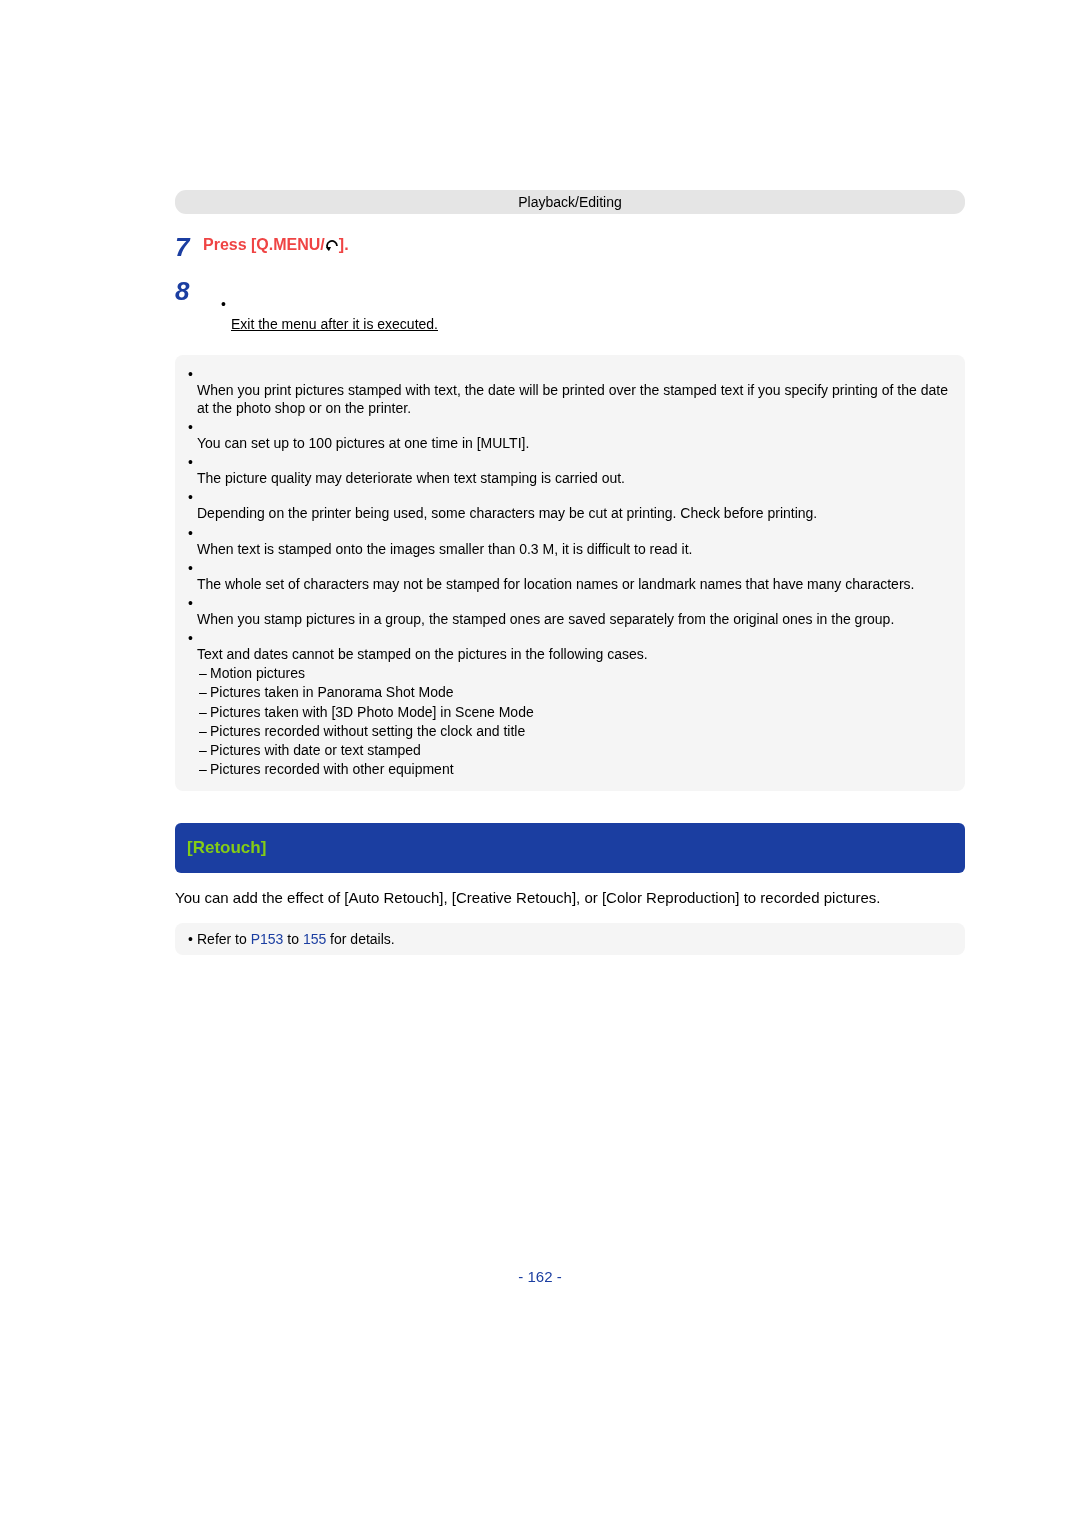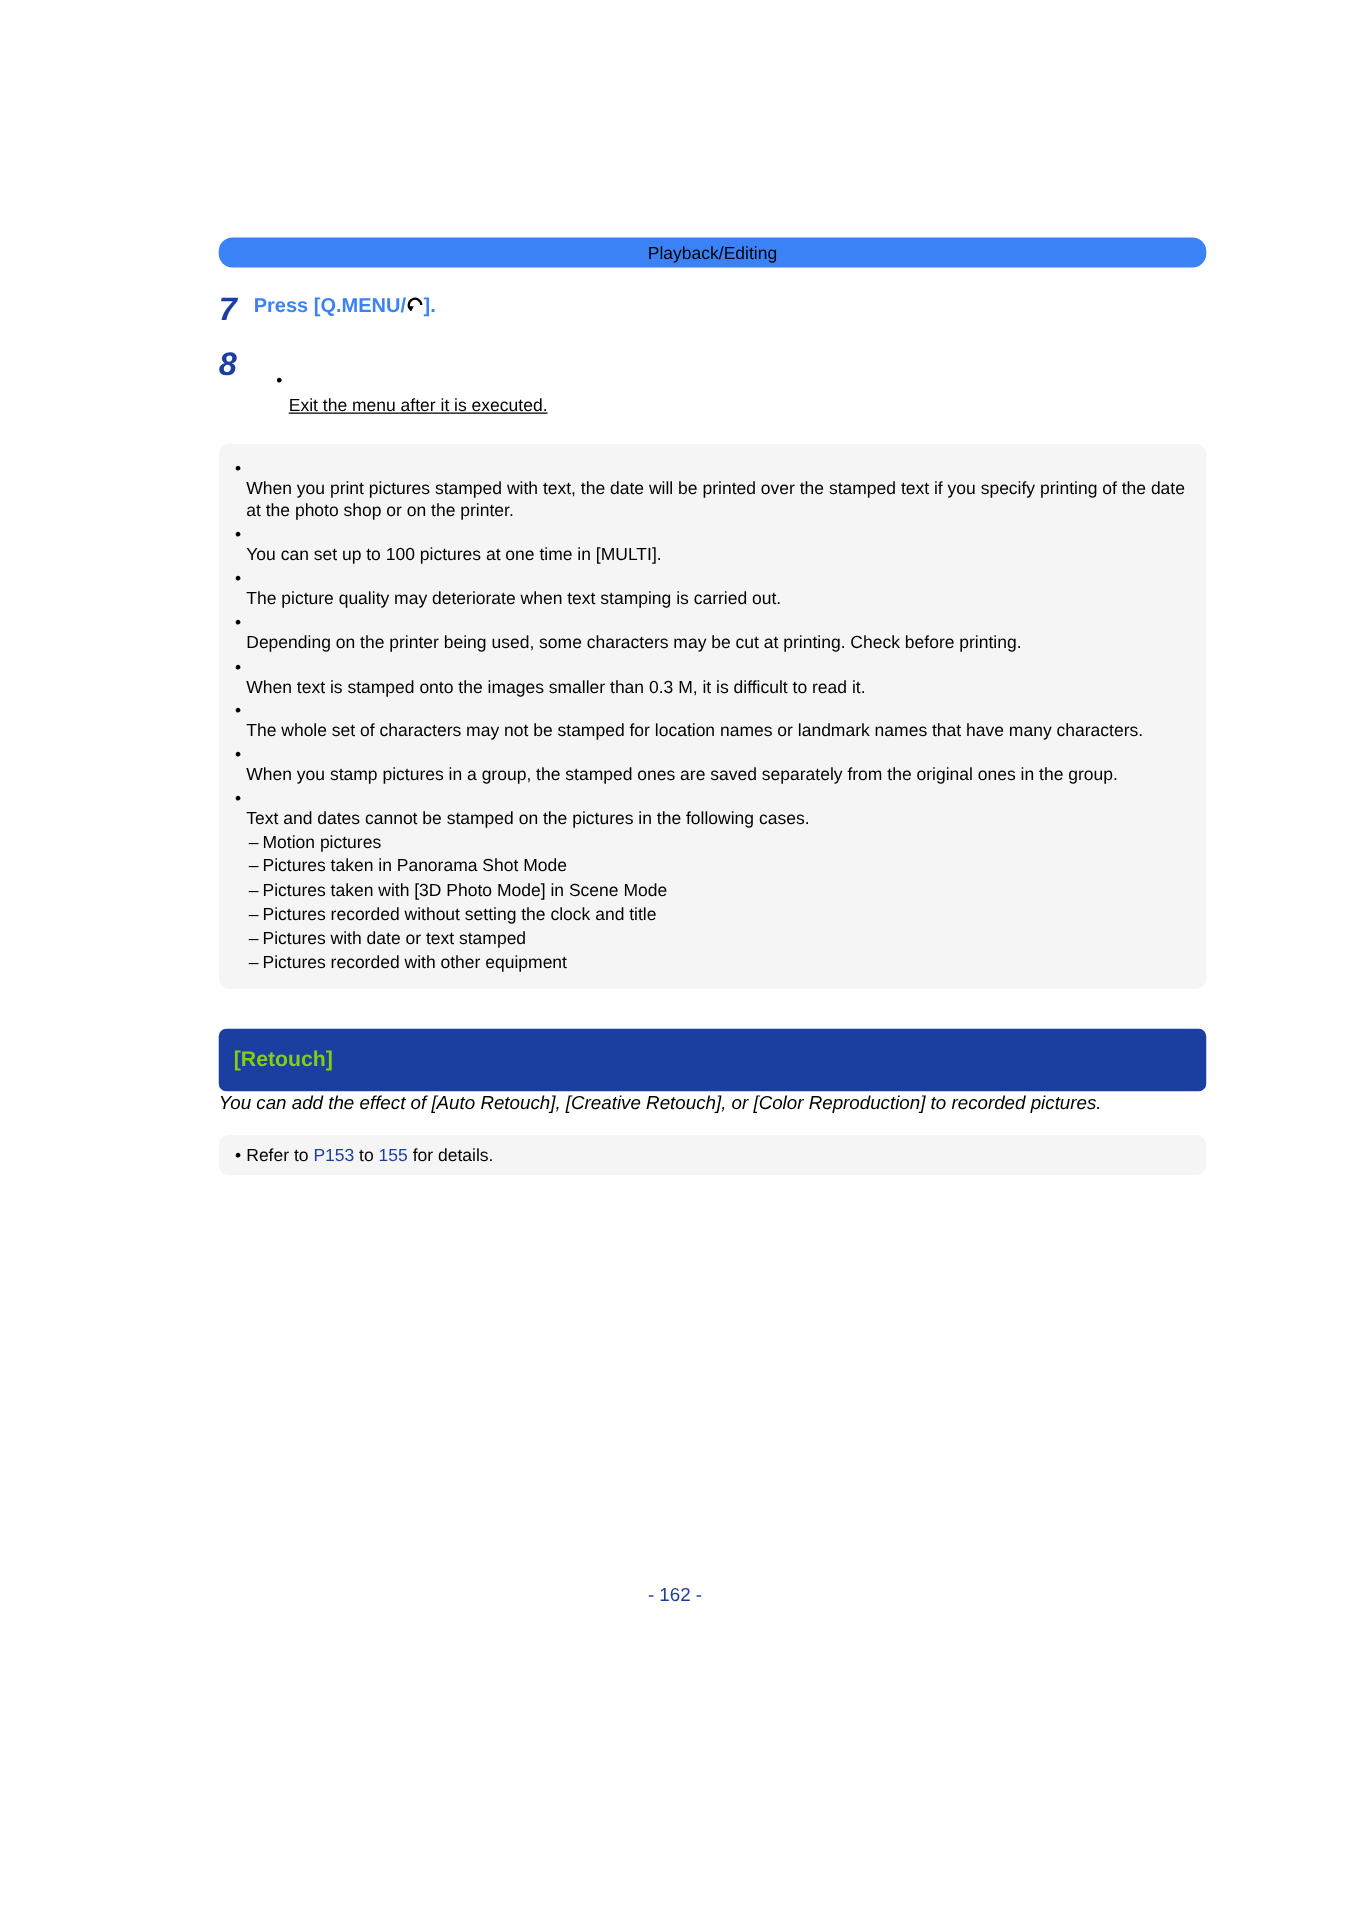--- a/index.html
+++ b/index.html
@@ -7,21 +7,21 @@
       font-family: Arial, Helvetica, sans-serif;
       background: #fff;
       width: 1080px;
       height: 1526px;
       position: relative;
     }
     .page {
       padding: 190px 115px 0 175px;
     }
     .header-bar {
-      background: #3b82f6;
+      background: #e5e5e5;
       text-align: center;
       font-size: 14px;
       padding: 4px 0;
       border-radius: 11px;
       margin-bottom: 20px;
       color: #000;
     }
     .step {
       display: flex;
       margin-bottom: 18px;
@@ -35,21 +35,21 @@
       flex-shrink: 0;
       line-height: 1;
     }
     .step-body {
       flex: 1;
       padding-top: 2px;
     }
     .step-title {
       font-weight: bold;
       font-size: 16px;
-      color: #3b82f6;
+      color: #ef4444;
     }
     .step-sub {
       margin-top: 14px;
       padding-left: 18px;
     }
     .step-sub .bullet-line {
       font-size: 14px;
       line-height: 1.45;
       display: flex;
     }
@@ -94,22 +94,21 @@
       color: #84cc16;
       font-weight: bold;
       font-size: 17px;
       padding: 15px 12px;
       border-radius: 6px;
       margin-top: 32px;
     }
     .section-desc {
       font-size: 15px;
       line-height: 1.35;
-      margin-top: 0;
-      font-style: italic;
+      margin-top: 15px;
     }
     .refer-box {
       background: #f5f5f5;
       border-radius: 8px;
       padding: 8px 13px;
       margin-top: 14px;
       font-size: 14px;
     }
     .refer-box .bullet-line { display: flex; }
     .refer-box .dot { width: 9px; flex-shrink: 0; }

